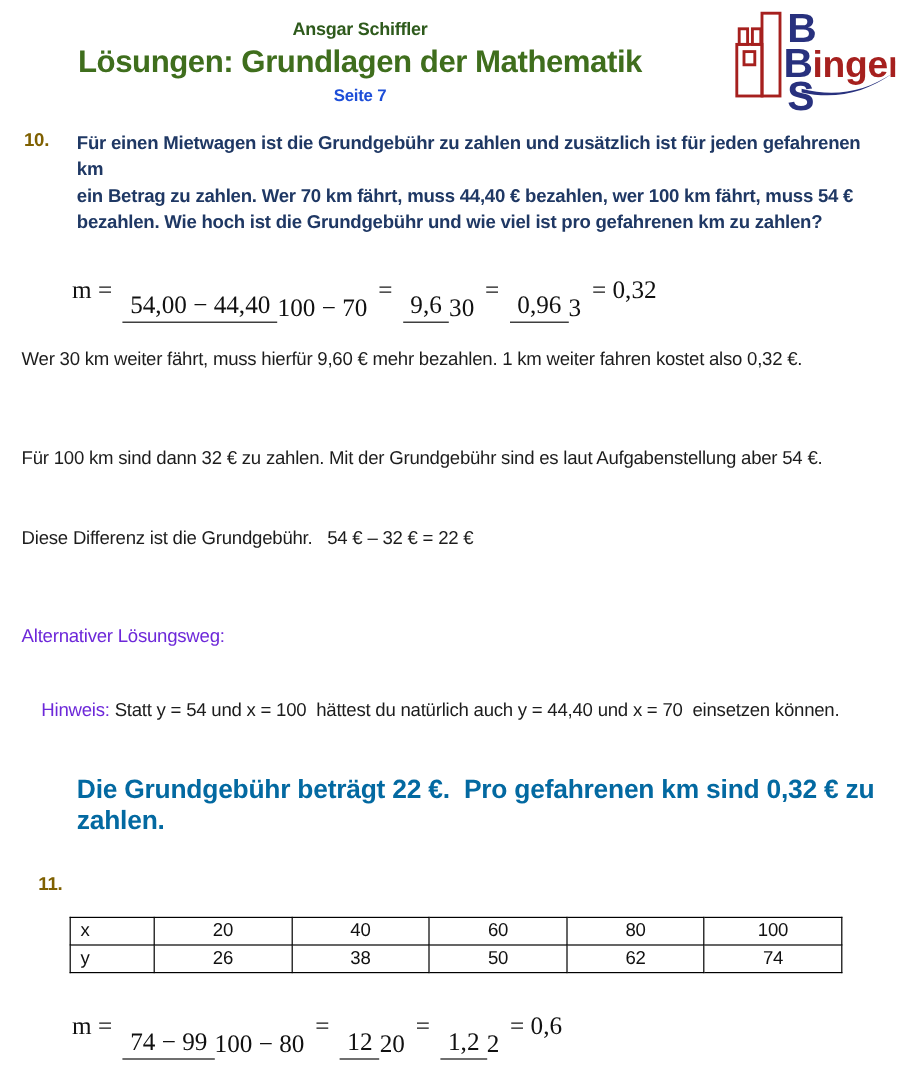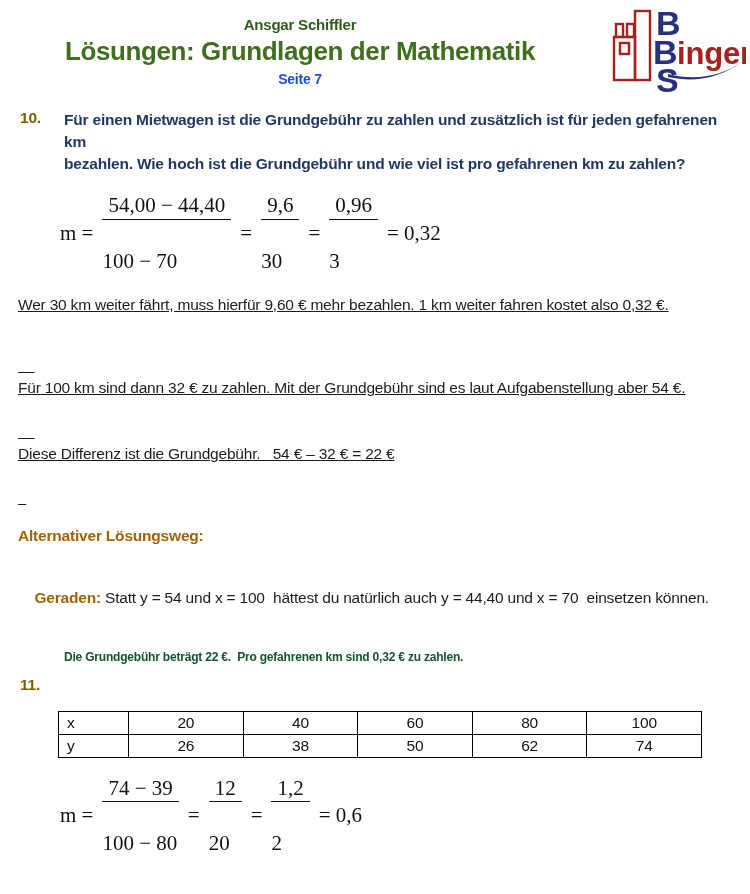--- a/index.html
+++ b/index.html
@@ -15,41 +15,41 @@
   .head-center { width:calc(100% - 150px); text-align:center; }
   .author { color:#2e5a1c; font-weight:bold; font-size:15px; }
   .title  { color:#3f6e1d; font-weight:bold; font-size:26px; letter-spacing:-0.4px; margin-top:3px; }
   .pageno { color:#1d4ed8; font-weight:bold; font-size:14px; margin-top:4px; }
   .logo { position:absolute; top:4px; right:4px; width:146px; height:92px; }
   
   .qrow { display:flex; margin:0 14px 0 20px; }
   .qnum { width:44px; flex:0 0 44px; font-weight:bold; color:#7f6000; font-size:15.5px; }
   .qtext { color:#1f3864; font-weight:bold; line-height:22px; }
   .q10row { margin-top:22px; }
-  .q11row { margin-top:12px; }
+  .q11row { margin-top:32px;text-align:center; }
   
   .eq { display:flex; align-items:center; gap:9px;
         font-family:"Liberation Serif", serif; font-size:21px; color:#111;
         letter-spacing:0; margin-left:60px; }
   .eq1 { margin-top:18px; }
   .eq2 { margin-top:18px; }
-  .frac { display:inline-flex; flex-direction:column; align-items:flex-start; line-height:1.18; }
+  .frac { display:inline-flex; flex-direction:row; align-items:flex-end; line-height:1.18; }
   .frac .num { border-bottom:1.4px solid #111; padding:0 6px 1px; }
   .frac .den { padding-top:1px;margin-top:28px; }
   
-  .para { margin:0 14px 0 18px; line-height:22px; white-space:pre-wrap;text-decoration:underline; }
+  .para { margin:0 14px 0 18px; line-height:22px; white-space:pre-wrap; }
   .p1 { margin-top:20px; }
   .p2 { margin-top:17px; }
   .indent { margin-left:66px; }
-  .orange { color:#a16207; font-weight:bold; }
+  .orange { color:#6d28d9; font-weight:normal; }
   .alt-head { margin:18px 0 0 18px; }
   .alt1 { margin-top:15px; }
   .alt2 { margin-top:17px; }
   .hint-row { margin:20px 14px 0 18px; line-height:22px; white-space:pre-wrap; }
-  .answer { margin:19px 0 0 64px; color:#14532d; font-weight:bold; font-size:12px; white-space:pre-wrap; }
+  .answer { margin:19px 0 0 64px; color:#0369a1; font-weight:bold; font-size:22px; white-space:pre-wrap; }
   
   table.vals { border-collapse:collapse; margin:17px 0 0 58px; width:644px;
                font-size:15.5px; color:#111; table-layout:fixed; }
   table.vals td { border:1.3px solid #000; height:23px; text-align:center; padding:0 4px; }
   table.vals td.lab { width:70px; text-align:left; padding-left:8px; }
 </style>
 </head>
 <body>
 
 <div class="page">
@@ -77,20 +77,21 @@
         </g>
         <path fill="#28317e" d="M68,73 C95,79 120,74 144,57 C120,73 95,77 68,70 Z"></path>
       </svg>
     </div>
   </div>
 
   <div class="qrow q10row">
     <div class="qnum">10.</div>
     <div class="qtext">
       <div>Für einen Mietwagen ist die Grundgebühr zu zahlen und zusätzlich ist für jeden gefahrenen km</div>
+      <div>ein Betrag zu zahlen. Wer 70 km fährt, muss 44,40 € bezahlen, wer  100 km fährt, muss 54 €</div>
       <div>bezahlen. Wie hoch ist die Grundgebühr und wie viel ist pro gefahrenen km zu zahlen?</div>
     </div>
   </div>
 
   <div class="eq eq1">
     <span>m =</span>
     <span class="frac">
       <span class="num">54,00 − 44,40</span>
       <span class="den">100 − 70</span>
     </span>
@@ -111,21 +112,21 @@
 
   <div class="para p2">
     <div>Für 100 km sind dann 32 € zu zahlen. Mit der Grundgebühr sind es laut Aufgabenstellung aber 54 €.</div>
     <div>Diese Differenz ist die Grundgebühr.   54 € – 32 € = 22 €</div>
   </div>
 
   <div class="alt-head orange">Alternativer Lösungsweg:</div>
 
 
   <div class="hint-row">
-    <span class="orange">Geraden:</span><span> Statt y = 54 und x = 100  hättest du natürlich auch y = 44,40 und x = 70  einsetzen können.</span>
+    <span class="orange">Hinweis:</span><span> Statt y = 54 und x = 100  hättest du natürlich auch y = 44,40 und x = 70  einsetzen können.</span>
   </div>
 
   <div class="answer">Die Grundgebühr beträgt 22 €.  Pro gefahrenen km sind 0,32 € zu zahlen.</div>
 
   <div class="qrow q11row">
     <div class="qnum">11.</div>
   </div>
 
   <table class="vals">
     <tbody>
@@ -144,21 +145,21 @@
       <td>50</td>
       <td>62</td>
       <td>74</td>
     </tr>
   </tbody>
     </table>
 
   <div class="eq eq2">
     <span>m =</span>
     <span class="frac">
-      <span class="num">74 − 39</span>
+      <span class="num">74 − 99</span>
       <span class="den">100 − 80</span>
     </span>
     <span>=</span>
     <span class="frac">
       <span class="num">12</span>
       <span class="den">20</span>
     </span>
     <span>=</span>
     <span class="frac">
       <span class="num">1,2</span>

